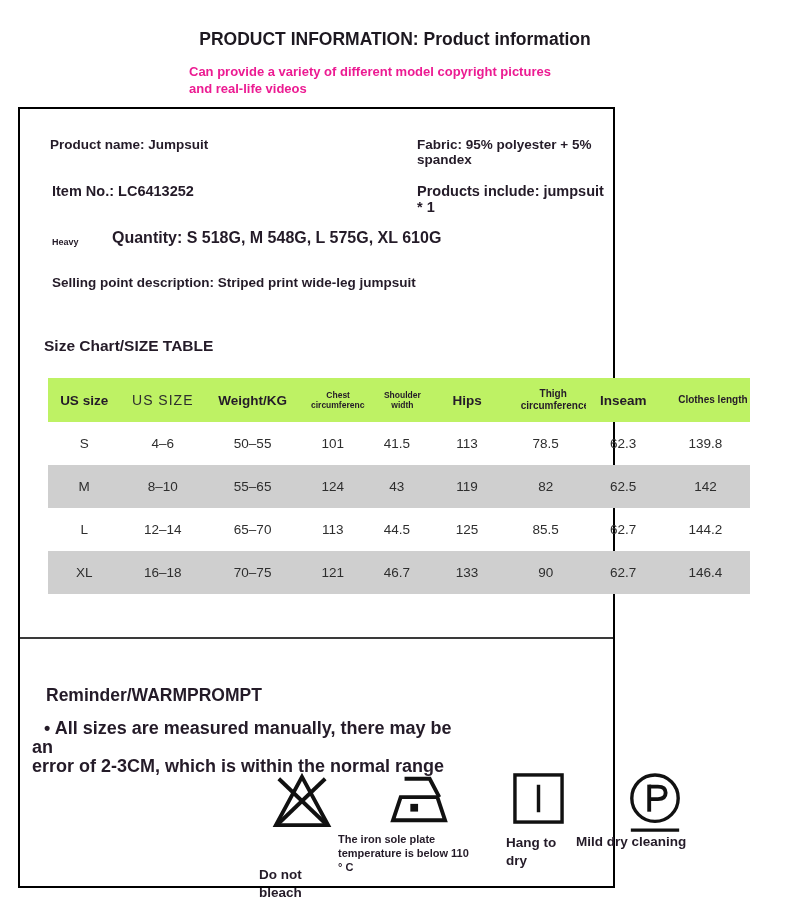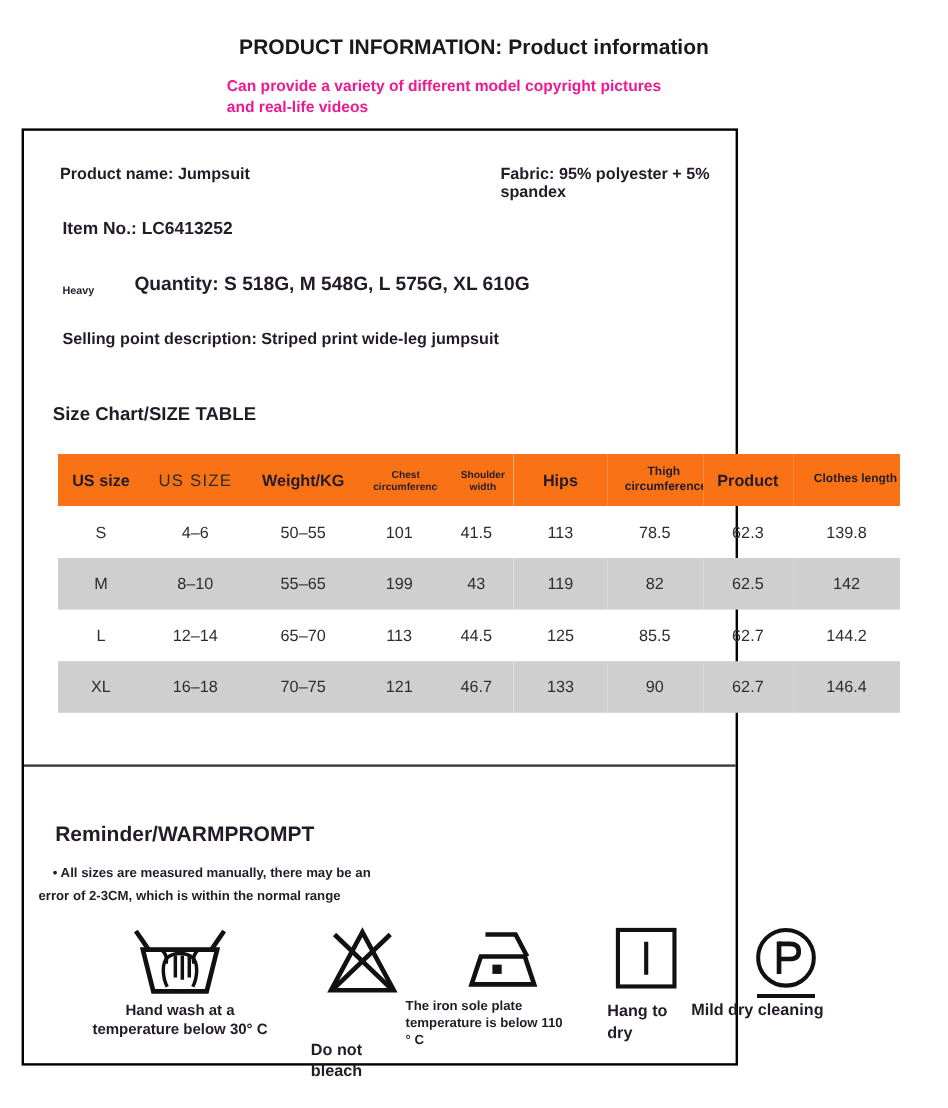--- a/index.html
+++ b/index.html
@@ -31,34 +31,34 @@
   .quantity { font-weight:bold; font-size:16px; }
   .chart-heading { font-weight:bold; font-size:15.5px; }
 
   table.size-table {
     position:absolute; left:28px; top:269px; width:702px;
     border-collapse:collapse; table-layout:fixed;
   }
   table.size-table th, table.size-table td {
     vertical-align:middle; text-align:center; overflow:hidden;
   }
-  table.size-table thead tr { height:44px; background:#f97316; }
+  table.size-table thead tr { height:44px; background:#bef264; }
   table.size-table tbody tr { height:43px; }
   table.size-table tbody tr.alt { background:#cfcfcf; }
   td.cell { font-size:13.5px; font-weight:normal; color:#2e2e2e; }
   th.hb { font-size:13.5px; font-weight:bold; color:#241b28; }
   th.hp { font-size:14px; font-weight:normal; letter-spacing:1px; color:#2e2e2e; }
   th.hs { font-size:8.5px; font-weight:bold; text-align:left; padding-left:11px; line-height:10px; color:#241b28; }
   th.hm { font-size:10px; font-weight:bold; text-align:left; padding-left:15px; line-height:12px; color:#241b28; }
 
   .divider { position:absolute; left:0; top:528px; width:100%; height:2px; background:#3a3a3a; }
 
   .reminder-heading { font-weight:bold; font-size:17.5px; }
   .reminder-note {
-    font-weight:bold; font-size:11px; line-height:19px;
+    font-weight:bold; font-size:18px; line-height:19px;
     white-space:pre-line; text-indent:12px; width:440px;
   }
 
   .care-row { position:absolute; left:0; top:645px; width:100%; height:132px; }
   .care-group { position:absolute; top:18px; }
   .care-group svg { display:block; }
   .care-label {
     position:absolute; top:62px; left:0; width:100%;
     font-weight:bold; font-size:12.5px; line-height:16px;
     white-space:pre-line; color:#241b28;
@@ -84,20 +84,21 @@
 <div class="page-title">PRODUCT INFORMATION: Product information</div>
 <div class="pink-note">Can provide a variety of different model copyright pictures
 and real-life videos</div>
 
 <div class="main-box">
 
   <div class="abs lbl-b" style="left:30px; top:28px;">Product name: Jumpsuit</div>
   <div class="abs lbl-b" style="left:397px; top:28px;">Fabric: 95% polyester + 5% spandex</div>
 
   <div class="abs lbl-m" style="left:32px; top:74px;">Item No.: LC6413252</div>
+  <div class="abs lbl-m" style="left:397px; top:74px;">Products include: jumpsuit * 1</div>
 
   <div class="abs heavy" style="left:32px; top:128px;">Heavy</div>
   <div class="abs quantity" style="left:92px; top:120px;">Quantity: S 518G, M 548G, L 575G, XL 610G</div>
 
   <div class="abs lbl-b" style="left:32px; top:166px;">Selling point description: Striped print wide-leg jumpsuit</div>
 
   <div class="abs chart-heading" style="left:24px; top:228px;">Size Chart/SIZE TABLE</div>
 
   <table class="size-table">
     <colgroup>
@@ -113,41 +114,41 @@
     </colgroup>
     <thead>
       <tr>
         <th class="hb">US size</th>
         <th class="hp">US SIZE</th>
         <th class="hb">Weight/KG</th>
         <th class="hs">Chest circumference</th>
         <th class="hs">Shoulder width</th>
         <th class="hb">Hips</th>
         <th class="hm">Thigh circumference</th>
-        <th class="hb">Product</th>
+        <th class="hb">Inseam</th>
         <th class="hm">Clothes length</th>
       </tr>
     </thead>
     <tbody>
       <tr>
         <td class="cell">S</td>
         <td class="cell">4–6</td>
         <td class="cell">50–55</td>
         <td class="cell">101</td>
         <td class="cell">41.5</td>
         <td class="cell">113</td>
         <td class="cell">78.5</td>
         <td class="cell">62.3</td>
         <td class="cell">139.8</td>
       </tr>
       <tr class="alt">
         <td class="cell">M</td>
         <td class="cell">8–10</td>
         <td class="cell">55–65</td>
-        <td class="cell">199</td>
+        <td class="cell">124</td>
         <td class="cell">43</td>
         <td class="cell">119</td>
         <td class="cell">82</td>
         <td class="cell">62.5</td>
         <td class="cell">142</td>
       </tr>
       <tr>
         <td class="cell">L</td>
         <td class="cell">12–14</td>
         <td class="cell">65–70</td>
@@ -173,39 +174,20 @@
   </table>
 
   <div class="divider"></div>
 
   <div class="abs reminder-heading" style="left:26px; top:576px;">Reminder/WARMPROMPT</div>
   <div class="abs reminder-note" style="left:12px; top:610px;">• All sizes are measured manually, there may be an
 error of 2-3CM, which is within the normal range</div>
 
   <div class="care-row">
 
-    <div class="care-group g-hand">
-      <span>
-        <svg width="84" height="60" viewBox="0 0 84 62" fill="none" stroke="#111" stroke-width="4">
-          <path d="M4,4 L15,20"></path>
-            <path d="M80,4 L69,20"></path>
-          <path d="M10,20 H74 L65,56 H19 Z"></path>
-          <g stroke-width="3">
-            <path d="M31,52 C27,44 26,32 31,27 C36,22 48,22 53,27 C58,32 57,44 53,52"></path>
-            <path d="M38,25 V44"></path>
-              <path d="M44,25 V46"></path>
-              <path d="M50,25 V44"></path>
-            <path d="M27,21 C30,24 31,28 30,32"></path>
-              <path d="M57,21 C54,24 53,28 54,32"></path>
-          </g>
-        </svg>
-      </span>
-      <div class="care-label">Hand wash at a
-temperature below 30° C</div>
-    </div>
 
     <div class="care-group g-bleach">
       <span>
         <svg width="60" height="58" viewBox="0 0 62 60" fill="none" stroke="#111" stroke-width="4">
           <path d="M31,5 L58,55 H4 Z"></path>
           <path d="M7,7 L55,53"></path>
             <path d="M55,7 L7,53"></path>
         </svg>
       </span>
       <div class="care-label">Do not

